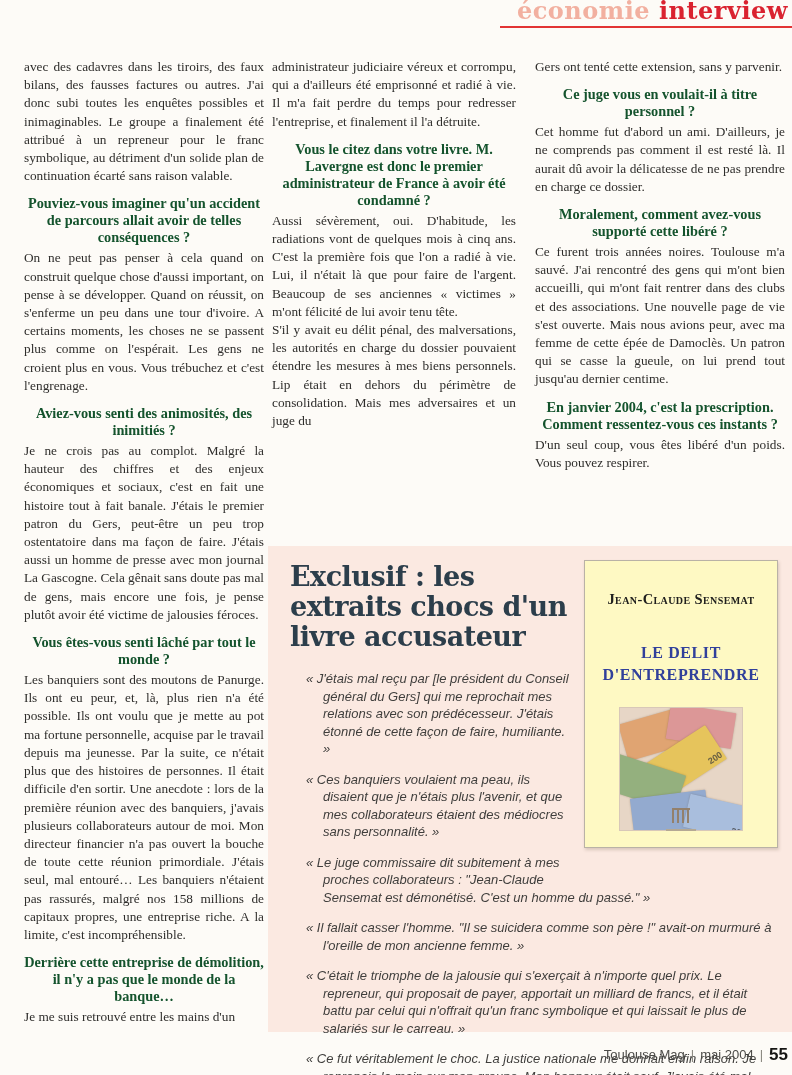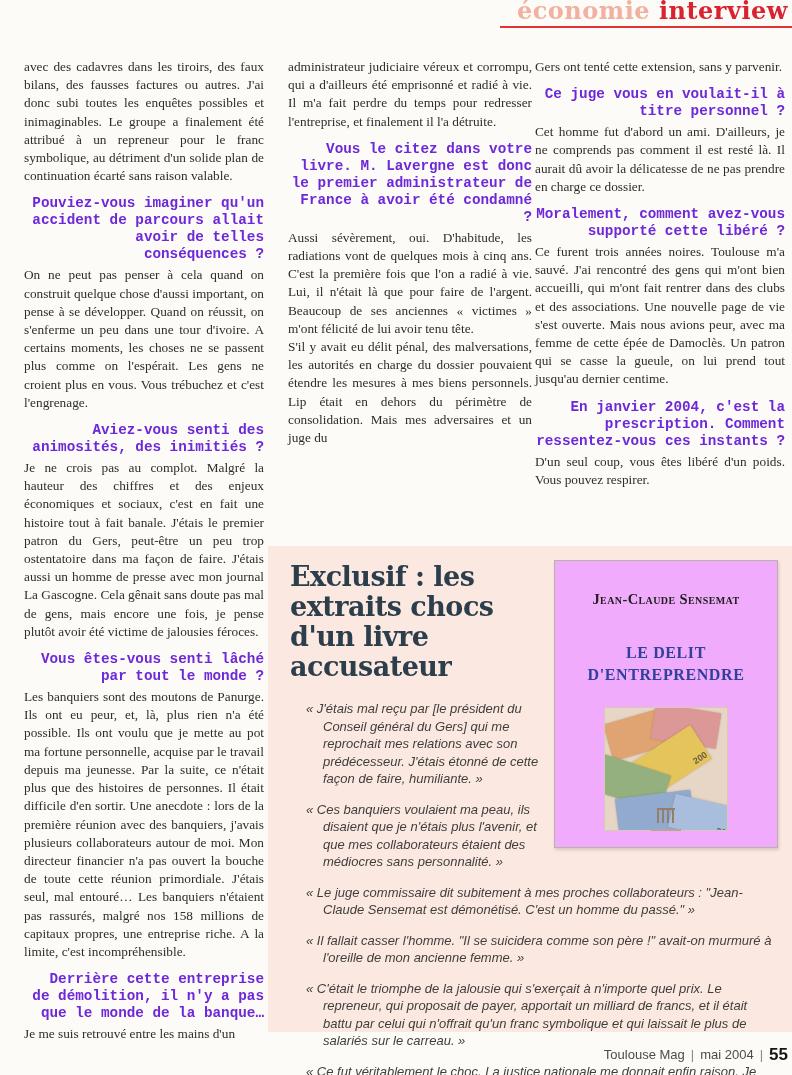--- a/index.html
+++ b/index.html
@@ -14,40 +14,40 @@
     font-family:"DejaVu Serif", serif;font-weight:bold;font-size:24px;line-height:26px;
     letter-spacing:0.5px;white-space:nowrap;padding-right:4px;
   }
   .hdr-section{color:#f2b0a0;}
   .hdr-title{color:#da2330;}
   .header-rule{position:absolute;top:28px;right:0;width:292px;height:2px;background:#e23434;}
 
   
   .col{position:absolute;top:58px;}
   .col1{left:24px;width:240px;}
-  .col2{left:288px;width:244px;}
+  .col2{left:272px;width:244px;}
   .col3{left:535px;width:250px;}
   .para{
     font-size:13.3px;line-height:18.2px;color:#2e2d2b;text-align:justify;
     margin:0;
   }
   .question{
-    font-family:Liberation Mono, monospace;font-weight:bold;
-    font-size:14.3px;line-height:17px;color:#6d28d9;
-    margin:10px 0 3px 0;text-align:right;
+    font-family:Liberation Serif, serif;font-weight:bold;
+    font-size:14.3px;line-height:17px;color:#14532d;
+    margin:10px 0 3px 0;text-align:center;
   }
 
   
   .extract-box{
     position:absolute;left:268px;top:546px;width:524px;height:486px;
     background:#fbe9e1;box-sizing:border-box;padding:12px 14px 0 22px;
   }
   .book-cover{
-    float:right;width:224px;height:288px;margin:2px 0 31px 14px;
-    background:#f0abfc;border:1px solid #b9b2a6;box-shadow:1px 2px 3px rgba(120,100,80,.25);
+    float:right;width:194px;height:288px;margin:2px 0 31px 14px;
+    background:#fef9c3;border:1px solid #b9b2a6;box-shadow:1px 2px 3px rgba(120,100,80,.25);
     position:relative;text-align:center;box-sizing:border-box;
   }
   .book-author{
     margin-top:30px;font-family:"Liberation Serif", serif;font-variant:small-caps;
     font-weight:bold;font-size:14.5px;letter-spacing:0.4px;color:#20201e;
   }
   .book-title{
     margin-top:34px;font-family:"Liberation Serif", serif;font-weight:bold;
     font-size:16px;line-height:22px;color:#31409b;letter-spacing:0.6px;
   }

